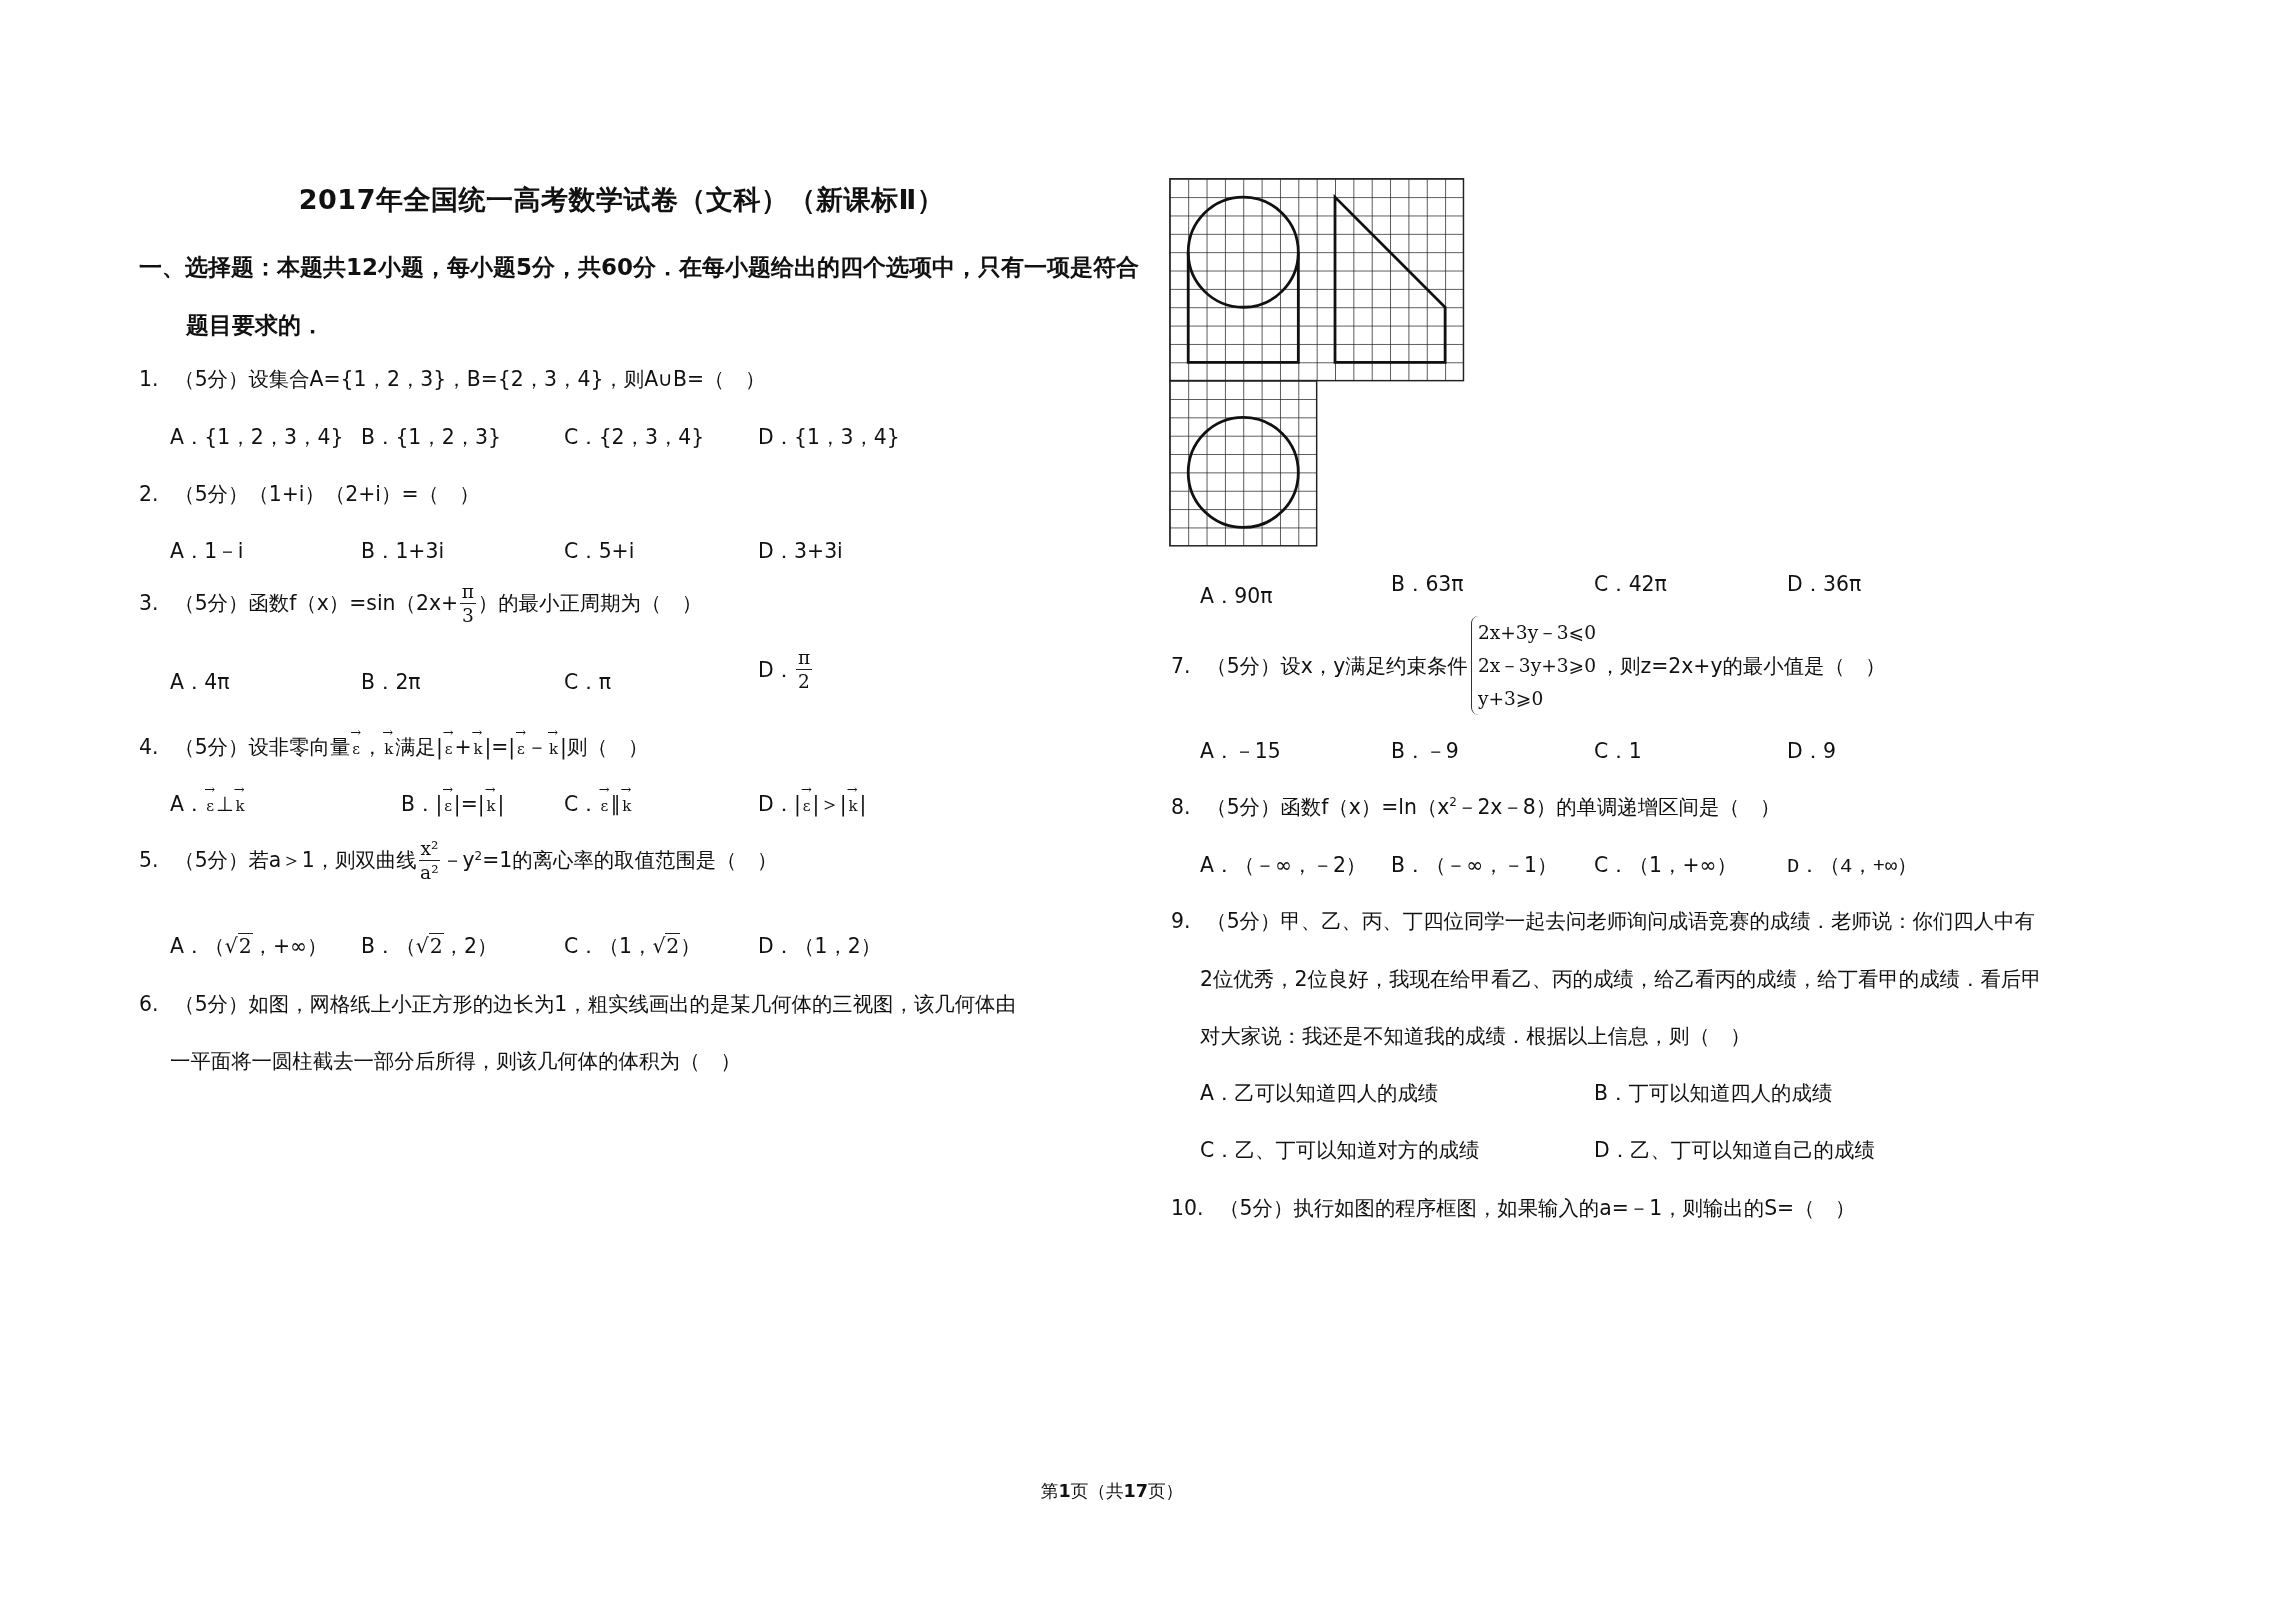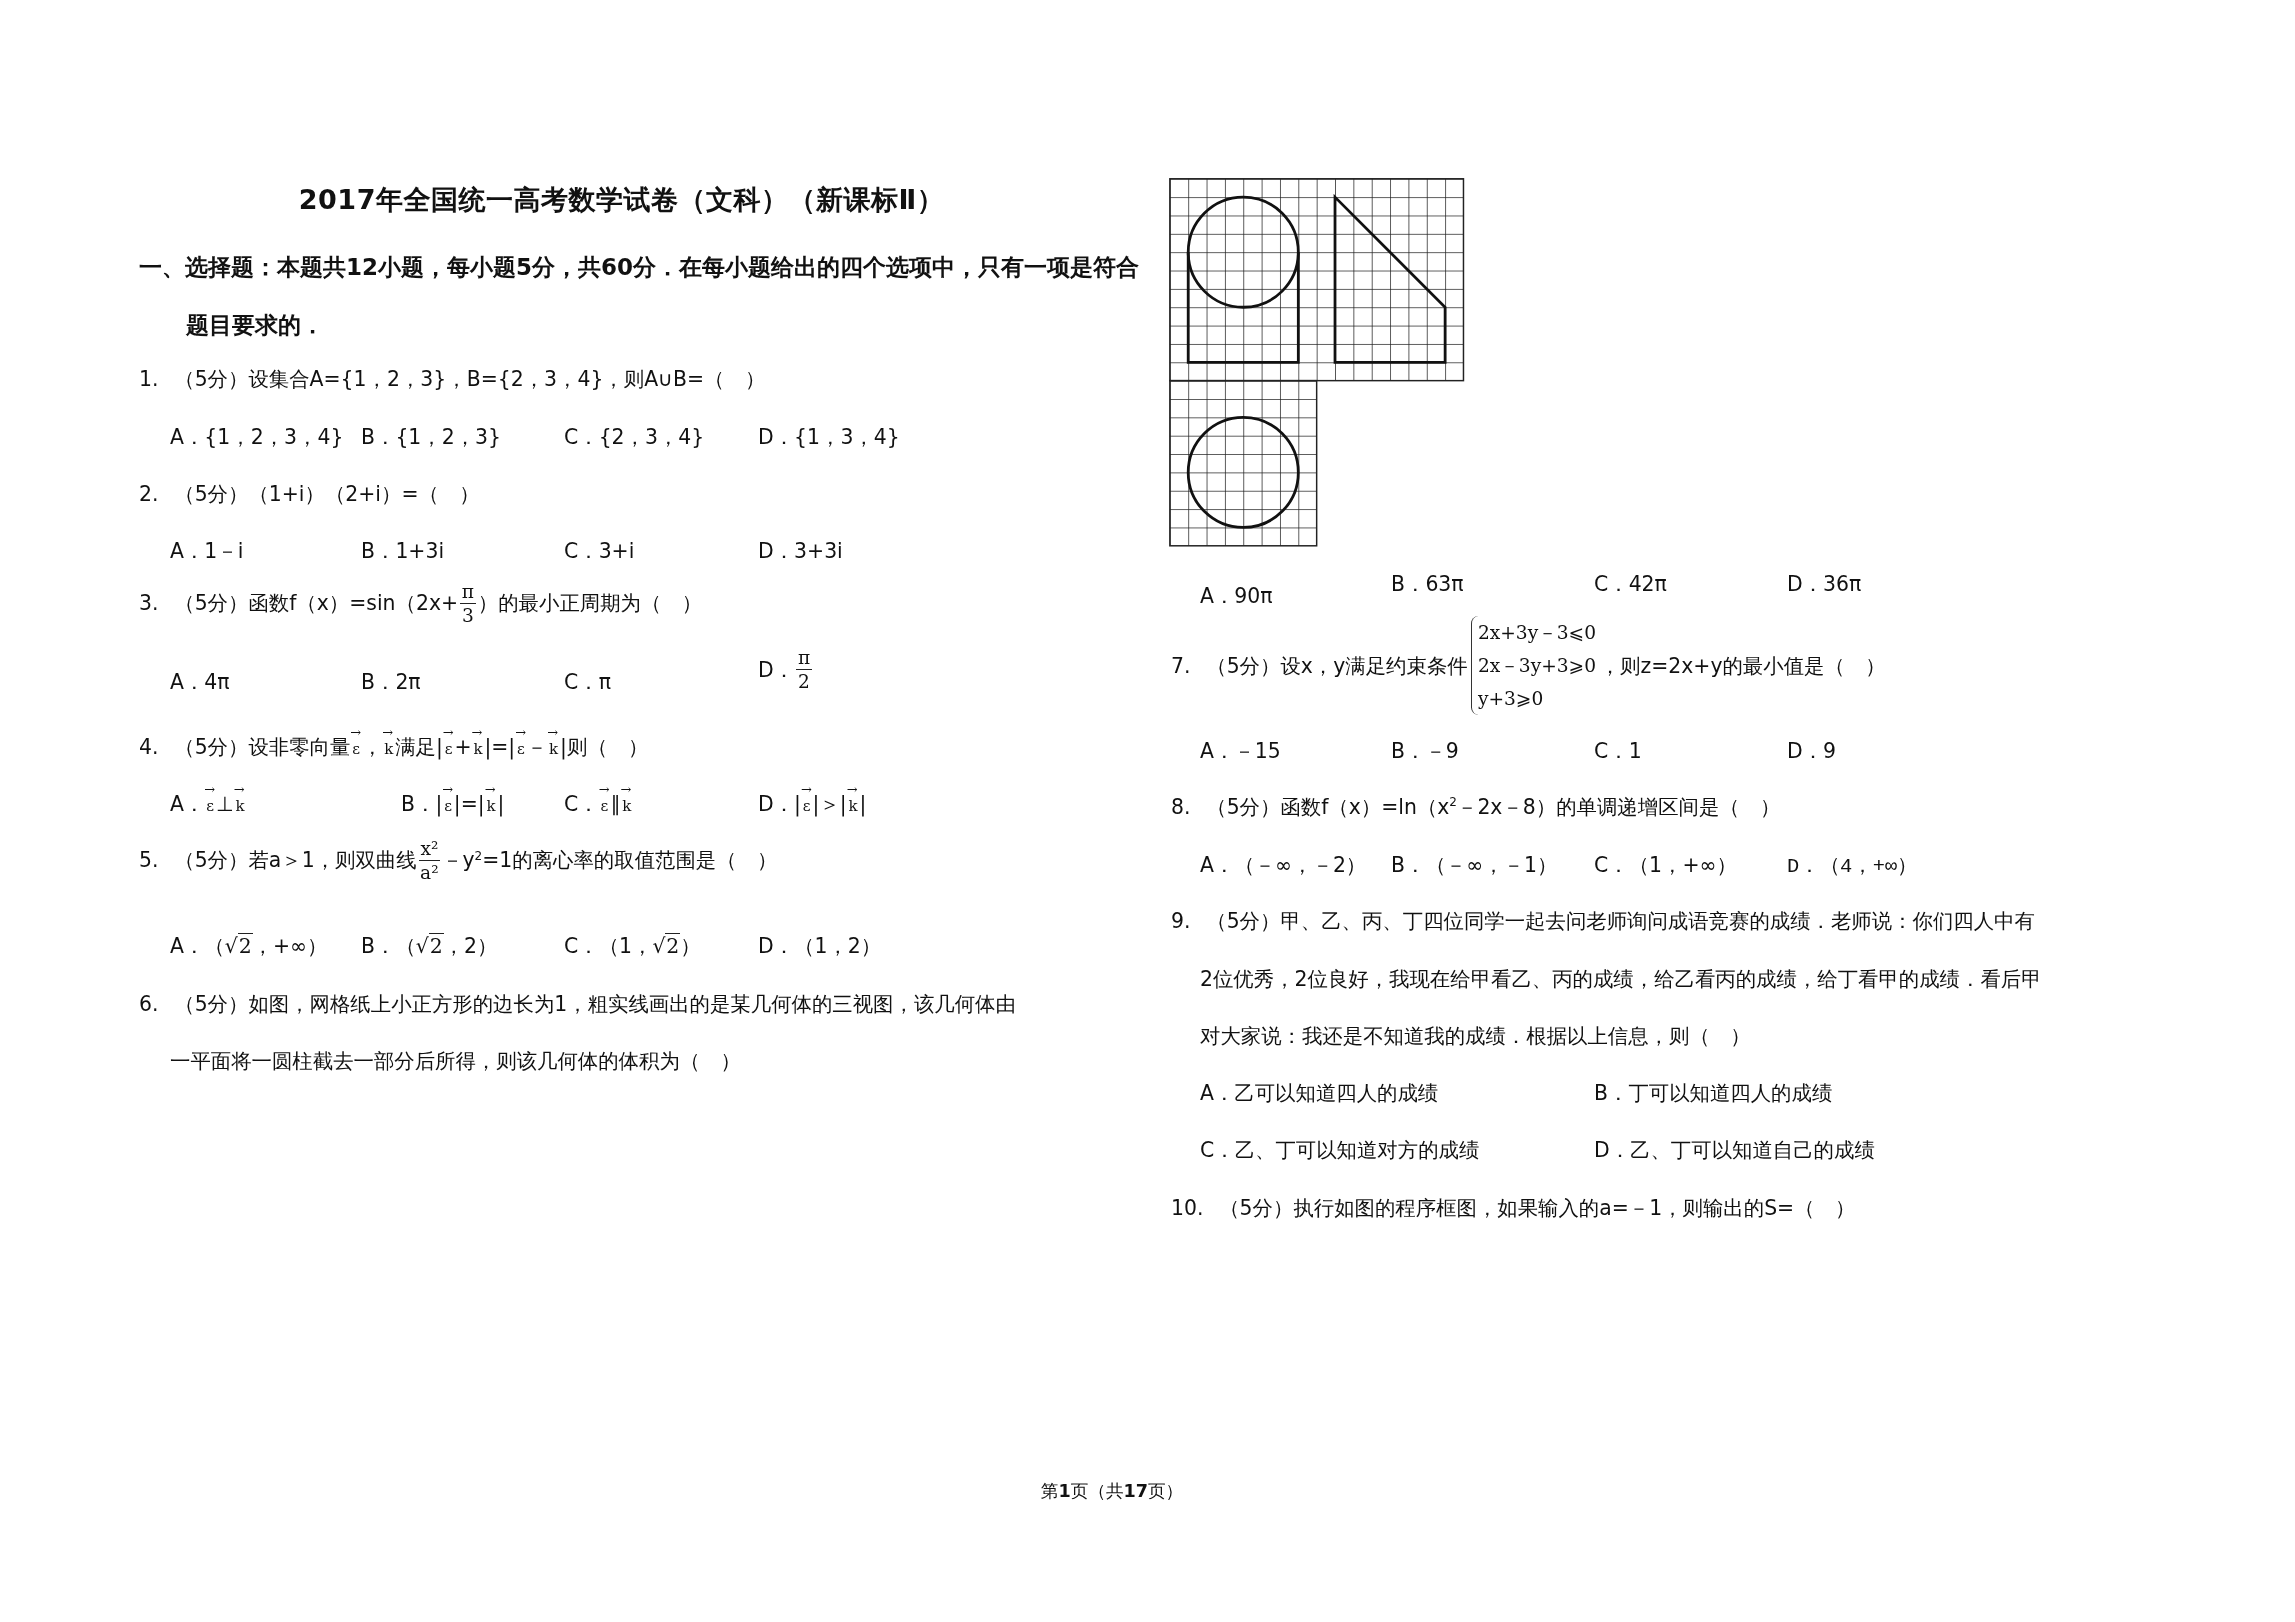--- a/index.html
+++ b/index.html
@@ -40,21 +40,21 @@
 <div class="abs opt" style="left:361px; top:423px;">B．{1，2，3}</div>
 <div class="abs opt" style="left:564px; top:423px;">C．{2，3，4}</div>
 <div class="abs opt" style="left:758px; top:423px;">D．{1，3，4}</div>
 
 <div class="abs q" style="left:139px; top:480px;">
   <span>2.</span>
   <span style="margin-left:9.3px;">（5分）</span><span>（1+i）（2+i）=（　）</span>
 </div>
 <div class="abs opt" style="left:170px; top:537px;">A．1－i</div>
 <div class="abs opt" style="left:361px; top:537px;">B．1+3i</div>
-<div class="abs opt" style="left:564px; top:537px;">C．3+i</div>
+<div class="abs opt" style="left:564px; top:537px;">C．5+i</div>
 <div class="abs opt" style="left:758px; top:537px;text-align:center;">D．3+3i</div>
 
 <div class="abs q" style="left:139px; top:583px;">
   <span>3.</span>
   <span style="margin-left:9.3px;">（5分）</span><span>函数f（x）=sin（2x+</span><span class="frac"><span class="num">π</span><span class="den">3</span></span><span>）的最小正周期为（　）</span>
 </div>
 <div class="abs opt" style="left:170px; top:668px;">A．4π</div>
 <div class="abs opt" style="left:361px; top:668px;">B．2π</div>
 <div class="abs opt" style="left:564px; top:668px;">C．π</div>
 <div class="abs opt" style="left:758px; top:649px;">

